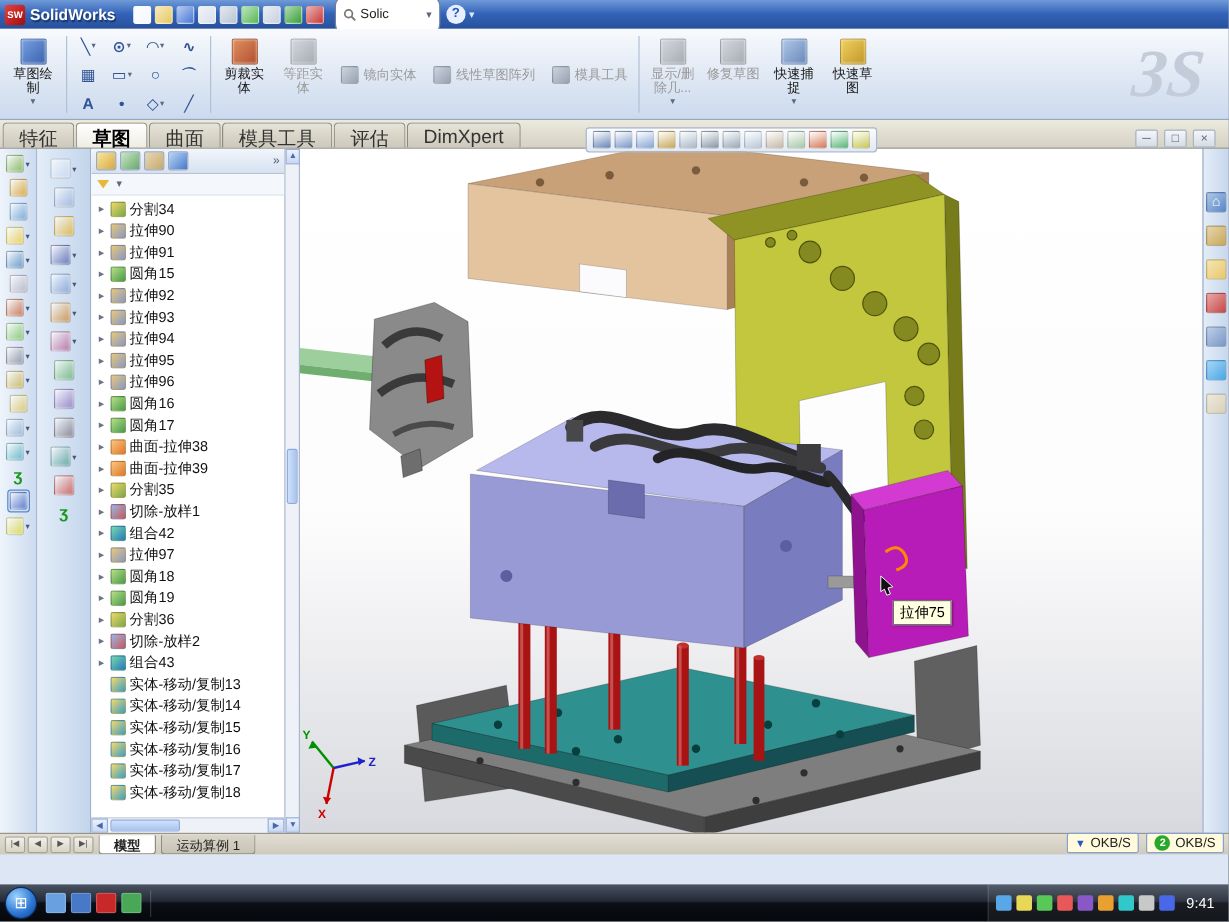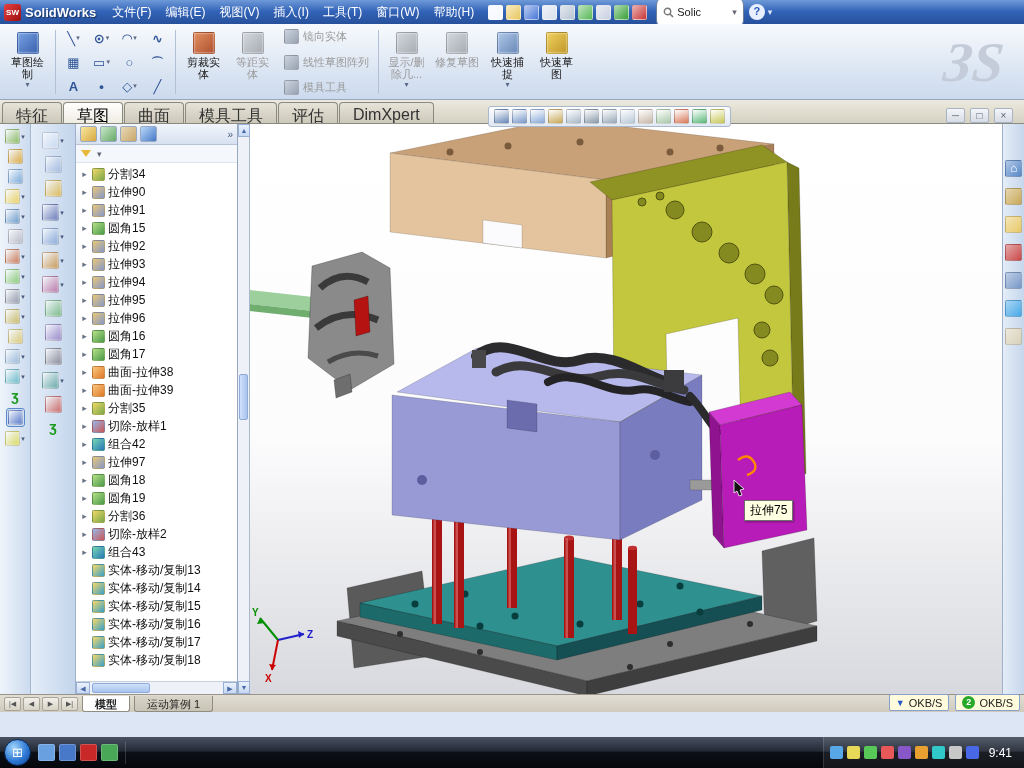--- a/index.html
+++ b/index.html
@@ -33,34 +33,34 @@
   box-shadow:inset 0 0 2px #fff;border:1px solid #00000022}
 .cmd-btn.disabled .cmd-icon{background:linear-gradient(135deg,#d4d8de,#a6aab2)}
 .cmd-label{font-size:11px;line-height:12px;color:#181818;white-space:nowrap}
 .cmd-btn.disabled .cmd-label{color:#9a9a9a}
 .cmd-drop{font-size:8px;color:#5a6a84;line-height:9px}
 .vsep{width:1px;background:#b2c0d6;margin:3px 1px;flex:none}
 .entity-grid{display:grid;grid-template-columns:repeat(4,27px);grid-auto-rows:23px;gap:1px;align-content:center}
 .ent-cell{display:flex;align-items:center;justify-content:center;gap:1px;border:1px solid transparent;border-radius:2px}
 .ent-glyph{font-size:13px;line-height:13px;color:#2f5496;font-weight:bold}
 .ent-drop{font-size:7px;color:#5a6a84}
-.stack-col{display:flex;flex-direction:column;justify-content:space-between;gap:4px}
+.stack-col{display:flex;flex-direction:row;justify-content:center;gap:4px}
 .stack-btn{display:flex;align-items:center;gap:4px;padding:1px 4px;border:1px solid transparent;border-radius:2px}
 .stack-ico{width:15px;height:15px;border-radius:2px;background:linear-gradient(135deg,#ccd4e0,#98a2b0);border:1px solid #00000020}
 .stack-label{font-size:11px;white-space:nowrap;color:#1a1a1a}
 .stack-btn.disabled .stack-label{color:#9b9b9b}
 .watermark{margin-left:auto;align-self:center;font-family:"Liberation Serif","DejaVu Serif",serif;
   font-style:italic;font-weight:bold;font-size:56px;line-height:58px;color:#c5ccd9;padding-right:16px;transform:skewX(-6deg)}
 
 
 .tabrow{position:absolute;top:100px;left:0;right:0;height:24px;background:linear-gradient(#eceade,#d5d1c3);
   border-bottom:1px solid #8a8a80;display:flex;align-items:flex-end;padding-left:2px}
 .rtab{height:21px;padding:3px 13px 2px;margin-right:1px;border:1px solid #8a8a80;border-bottom:none;
   border-radius:4px 4px 0 0;background:linear-gradient(#e6e3d8,#ccc8ba);font-size:16px;color:#333;white-space:nowrap}
-.rtab.active{background:linear-gradient(#ffffff,#efece2);font-weight:normal;color:#000}
+.rtab.active{background:linear-gradient(#ffffff,#efece2);font-weight:bold;color:#000}
 
 
 .lefticons-a{position:absolute;top:124px;left:0;width:31px;bottom:74px;overflow:hidden;
   background:linear-gradient(90deg,#eef4fb,#ccdbef);border-right:1px solid #a8b8cc;
   display:flex;flex-direction:column;align-items:center;padding-top:5px;gap:5px}
 .lefticons-b{position:absolute;top:124px;left:31px;width:45px;bottom:74px;overflow:hidden;
   background:linear-gradient(90deg,#e4edf8,#c3d5ec);border-right:1px solid #a0b0c8;
   display:flex;flex-direction:column;align-items:center;padding-top:8px;gap:7px}
 .licon-wrap{display:flex;align-items:center;gap:1px}
 .licon-wrap.active{outline:1px solid #5888c8;background:#cfe0f8;border-radius:2px;padding:1px}
@@ -169,29 +169,20 @@
 .clock{color:#fff;font-size:12px;padding:0 6px;white-space:nowrap}
 </style>
 </head>
 <body>
 
 <div class="screen">
 
   <div class="titlebar">
     <span class="app-icon">SW</span>
     <span class="app-name">SolidWorks</span>
-    <nav class="menubar">
-        <span class="menu-item">文件(F)</span>
-        <span class="menu-item">编辑(E)</span>
-        <span class="menu-item">视图(V)</span>
-        <span class="menu-item">插入(I)</span>
-        <span class="menu-item">工具(T)</span>
-        <span class="menu-item">窗口(W)</span>
-        <span class="menu-item">帮助(H)</span>
-      </nav>
     <div class="titlebar-icons">
         <span class="tb-icon" style="background: linear-gradient(135deg, rgba(255, 255, 255, 0.6), rgb(245, 248, 255)) rgb(245, 248, 255);"></span>
         <span class="tb-icon" style="background: linear-gradient(135deg, rgba(255, 255, 255, 0.6), rgb(232, 200, 96)) rgb(232, 200, 96);"></span>
         <span class="tb-icon" style="background: linear-gradient(135deg, rgba(255, 255, 255, 0.6), rgb(74, 120, 216)) rgb(74, 120, 216);"></span>
         <span class="tb-icon" style="background: linear-gradient(135deg, rgba(255, 255, 255, 0.6), rgb(216, 224, 236)) rgb(216, 224, 236);"></span>
         <span class="tb-icon" style="background: linear-gradient(135deg, rgba(255, 255, 255, 0.6), rgb(184, 196, 212)) rgb(184, 196, 212);"></span>
         <span class="tb-icon" style="background: linear-gradient(135deg, rgba(255, 255, 255, 0.6), rgb(88, 184, 88)) rgb(88, 184, 88);"></span>
         <span class="tb-icon" style="background: linear-gradient(135deg, rgba(255, 255, 255, 0.6), rgb(200, 208, 224)) rgb(200, 208, 224);"></span>
         <span class="tb-icon" style="background: linear-gradient(135deg, rgba(255, 255, 255, 0.6), rgb(56, 160, 56)) rgb(56, 160, 56);"></span>
         <span class="tb-icon" style="background: linear-gradient(135deg, rgba(255, 255, 255, 0.6), rgb(200, 56, 56)) rgb(200, 56, 56);"></span>

